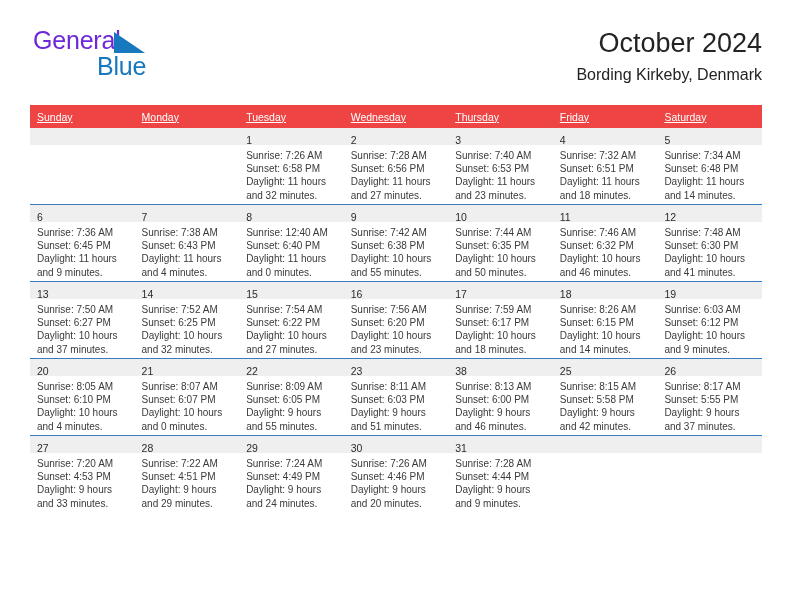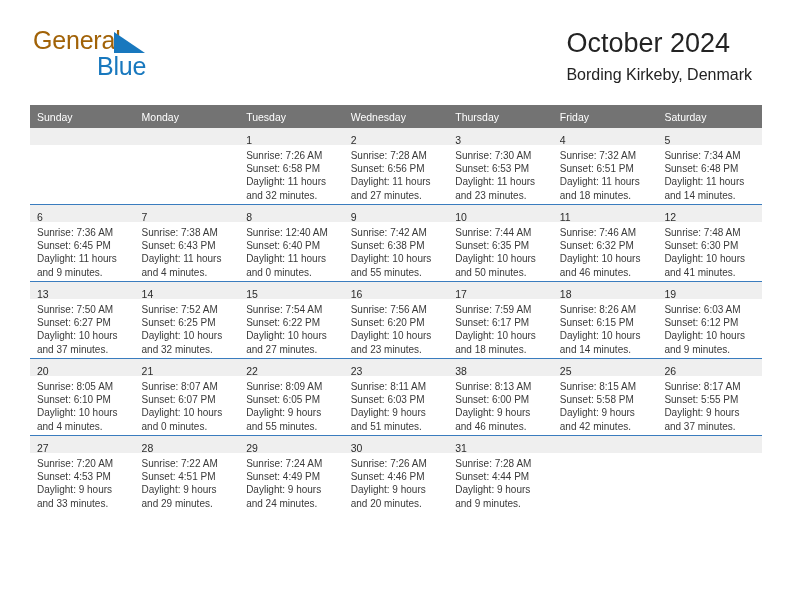--- a/index.html
+++ b/index.html
@@ -35,21 +35,21 @@
     left: 0;
     top: 0;
     width: 260px;
     height: 64px;
   }
   .brand-general {
     position: absolute;
     left: 3px;
     top: 0px;
     font-size: 25px;
-    color: #a16207;
+    color: #6d28d9;
     letter-spacing: -0.2px;
     line-height: 29px;
     font-family: "Liberation Sans", sans-serif;
   }
   .brand-triangle {
     position: absolute;
     left: 84px;
     top: 6px;
     width: 0;
     height: 0;
@@ -62,22 +62,23 @@
     top: 26px;
     font-size: 25px;
     color: #1878be;
     letter-spacing: -0.2px;
     line-height: 29px;
     font-family: "Liberation Sans", sans-serif;
   }
 
   .title-block {
     position: absolute;
-    right: 10px;
+    right: 0;
     top: 0;
+    text-align: right;
   }
   .cal-title {
     font-size: 27px;
     color: #232323;
     line-height: 34px;
     white-space: nowrap;
   }
   .cal-subtitle {
     font-size: 16px;
     color: #232323;
@@ -90,28 +91,29 @@
   .calendar {
     position: absolute;
     left: 30px;
     top: 105px;
     width: 732px;
     border-collapse: collapse;
     table-layout: fixed;
   }
 
   .dow-row th {
-    background: #737373;
+    background: #ef4444;
     color: #ffffff;
     font-size: 10.5px;
     font-weight: normal;
     text-align: left;
     padding: 5px 0 5px 7px;
     height: 13px;
     border: 0;
+    text-decoration: underline;
   }
 
   .week-row td {
     vertical-align: top;
     padding: 0;
     border: 0;
     border-top: 1.5px solid #3a7cbe;
     height: 76px;
   }
   .week-row:first-of-type td {
@@ -225,21 +227,21 @@
                 <div>Sunset: 6:56 PM</div>
                 <div>Daylight: 11 hours</div>
                 <div>and 27 minutes.</div>
               </div>
             </div>
           </td>
           <td>
             <div class="daycell">
               <div class="daynum-band"><span class="daynum">3</span></div>
               <div class="daytext">
-                <div>Sunrise: 7:30 AM</div>
+                <div>Sunrise: 7:40 AM</div>
                 <div>Sunset: 6:53 PM</div>
                 <div>Daylight: 11 hours</div>
                 <div>and 23 minutes.</div>
               </div>
             </div>
           </td>
           <td>
             <div class="daycell">
               <div class="daynum-band"><span class="daynum">4</span></div>
               <div class="daytext">

